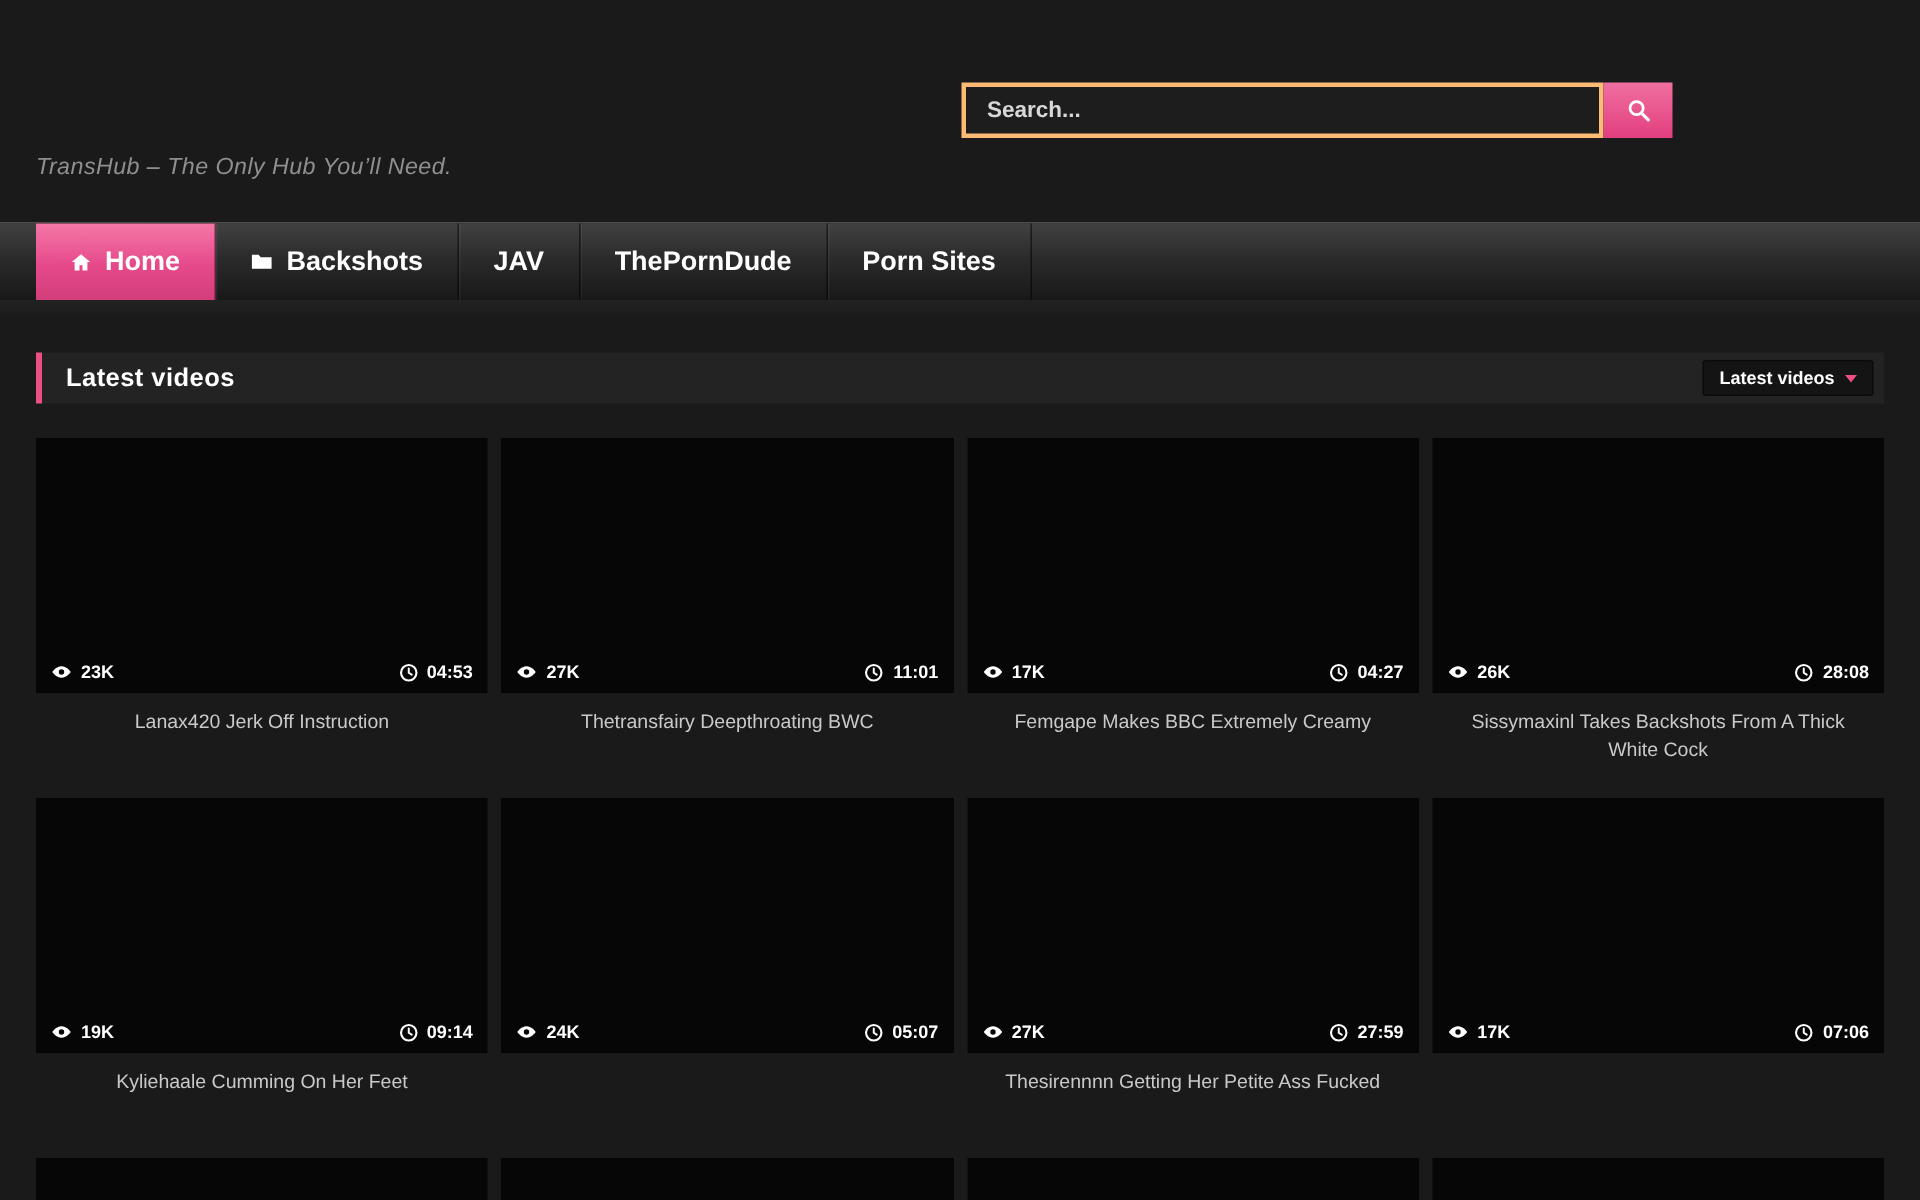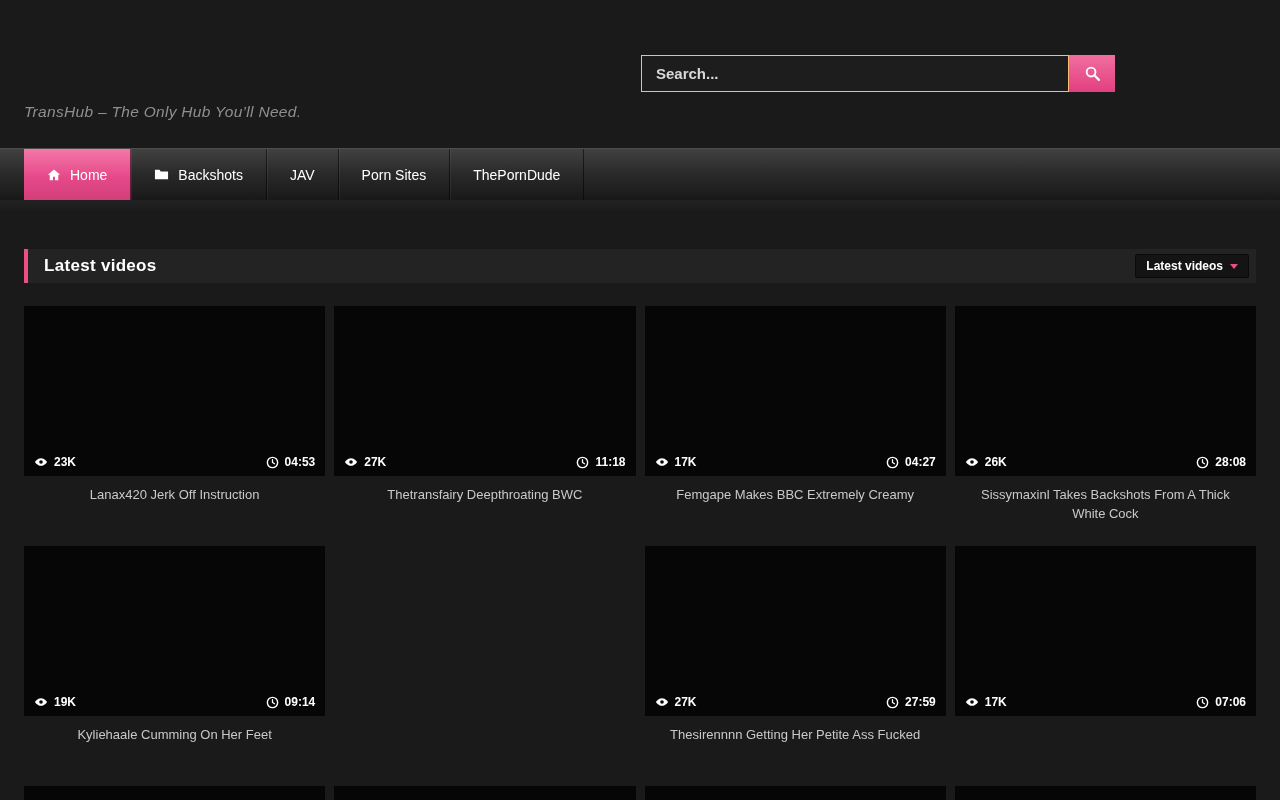--- a/index.html
+++ b/index.html
@@ -10,21 +10,21 @@
     background: #1a1a1a;
     font-family: "Liberation Sans", "DejaVu Sans", sans-serif;
   }
   .page { width: 1280px; height: 800px; position: relative; }
 
   
   .header { height: 148px; position: relative; background: #1a1a1a; }
   .search-bar { position: absolute; top: 55px; right: 165px; display: flex; align-items: stretch; }
   .search-input {
     width: 428px; height: 37px;
-    background: #1d1d1d; border: 1px solid #fdba74;
+    background: #1d1d1d; border: 3px solid #fdba74;
     color: #e5e5e5; font-size: 15px; font-weight: 700;
     padding: 0 14px; outline: none;
     font-family: "Liberation Sans", sans-serif;
   }
   .search-input::placeholder { color: #d8d8d8; opacity: 1; }
   .search-btn {
     width: 46px; height: 37px; border: none; cursor: pointer;
     background: linear-gradient(180deg, #f06fa0 0%, #e23f7f 100%);
     display: flex; align-items: center; justify-content: center;
   }
@@ -37,36 +37,36 @@
   .nav {
     height: 52px; width: 100%;
     background: linear-gradient(180deg, #414141 0%, #2b2b2b 45%, #181818 100%);
     border-top: 1px solid #4d4d4d;
     display: flex; align-items: stretch;
     padding-left: 24px;
   }
   .nav-item {
     display: flex; align-items: center; gap: 9px;
     padding: 0 23px; text-decoration: none;
-    color: #ffffff; font-size: 14px; font-weight: 400;
+    color: #ffffff; font-size: 18px; font-weight: 700;
     border-right: 1px solid rgba(0,0,0,.55);
     box-shadow: inset 1px 0 0 rgba(255,255,255,.06);
     cursor: pointer; white-space: nowrap;
   }
   .nav-item.active {
     background: linear-gradient(180deg, #f478a8 0%, #e6498a 55%, #d23e7a 100%);
     box-shadow: none;
   }
   .nav-icon { display: inline-flex; align-items: center; }
   .nav-icon:empty { display: none; }
   .nav-shadow { height: 12px; background: linear-gradient(180deg, #222222, #1a1a1a); }
 
   
   .section-header {
-    margin: 37px 24px 0; height: 34px;
+    margin: 23px 24px 0; height: 34px;
     background: #232323; border-left: 4px solid #ec4e86;
     display: flex; align-items: center; position: relative;
   }
   .section-title {
     margin: 0 0 0 16px; color: #ffffff;
     font-size: 17px; font-weight: 700; letter-spacing: .3px;
   }
   .sort-btn {
     position: absolute; right: 7px; top: 5px;
     height: 24px; padding: 0 10px;
@@ -144,26 +144,26 @@
     <span class="nav-label">Backshots</span>
   </a>
 
   <a class="nav-item">
 
     <span class="nav-label">JAV</span>
   </a>
 
   <a class="nav-item">
 
+    <span class="nav-label">ThePornDude</span>
+  </a>
+
+  <a class="nav-item">
+
     <span class="nav-label">Porn Sites</span>
-  </a>
-
-  <a class="nav-item">
-
-    <span class="nav-label">ThePornDude</span>
   </a>
 </nav>
   <div class="nav-shadow"></div>
 
   <main>
     <div class="section-header">
       <h2 class="section-title">Latest videos</h2>
       <button class="sort-btn">
         <span>Latest videos</span>
         <span class="caret-down"></span>
@@ -209,21 +209,21 @@
           </span>
           <span class="views-text">27K</span>
         </span>
         <span class="stat">
           <span style="display:inline-flex">
             <svg width="13" height="13" viewBox="0 0 24 24">
               <circle cx="12" cy="12" r="9.5" fill="none" stroke="#ffffff" stroke-width="2.6"></circle>
               <path d="M12 6.8V12l3.6 2.3" fill="none" stroke="#ffffff" stroke-width="2.4" stroke-linecap="round"></path>
             </svg>
           </span>
-          <span class="duration-text">11:18</span>
+          <span class="duration-text">11:01</span>
         </span>
       </div>
     </div>
     <div class="title">Thetransfairy Deepthroating BWC</div>
   </div>
 
   <div class="card">
     <div class="thumb">
       <div class="stats">
         <span class="stat">
@@ -295,20 +295,42 @@
             </svg>
           </span>
           <span class="duration-text">09:14</span>
         </span>
       </div>
     </div>
     <div class="title">Kyliehaale Cumming On Her Feet</div>
   </div>
 
   <div class="card">
+    <div class="thumb">
+      <div class="stats">
+        <span class="stat">
+          <span style="display:inline-flex">
+            <svg width="14" height="14" viewBox="0 0 24 24">
+              <path d="M12 5.5C5.6 5.5 1.5 12 1.5 12s4.1 6.5 10.5 6.5S22.5 12 22.5 12 18.4 5.5 12 5.5z" fill="#ffffff"></path>
+              <circle cx="12" cy="12" r="3.1" fill="#060606"></circle>
+            </svg>
+          </span>
+          <span class="views-text">24K</span>
+        </span>
+        <span class="stat">
+          <span style="display:inline-flex">
+            <svg width="13" height="13" viewBox="0 0 24 24">
+              <circle cx="12" cy="12" r="9.5" fill="none" stroke="#ffffff" stroke-width="2.6"></circle>
+              <path d="M12 6.8V12l3.6 2.3" fill="none" stroke="#ffffff" stroke-width="2.4" stroke-linecap="round"></path>
+            </svg>
+          </span>
+          <span class="duration-text">05:07</span>
+        </span>
+      </div>
+    </div>
   </div>
 
   <div class="card">
     <div class="thumb">
       <div class="stats">
         <span class="stat">
           <span style="display:inline-flex">
             <svg width="14" height="14" viewBox="0 0 24 24">
               <path d="M12 5.5C5.6 5.5 1.5 12 1.5 12s4.1 6.5 10.5 6.5S22.5 12 22.5 12 18.4 5.5 12 5.5z" fill="#ffffff"></path>
               <circle cx="12" cy="12" r="3.1" fill="#060606"></circle>

